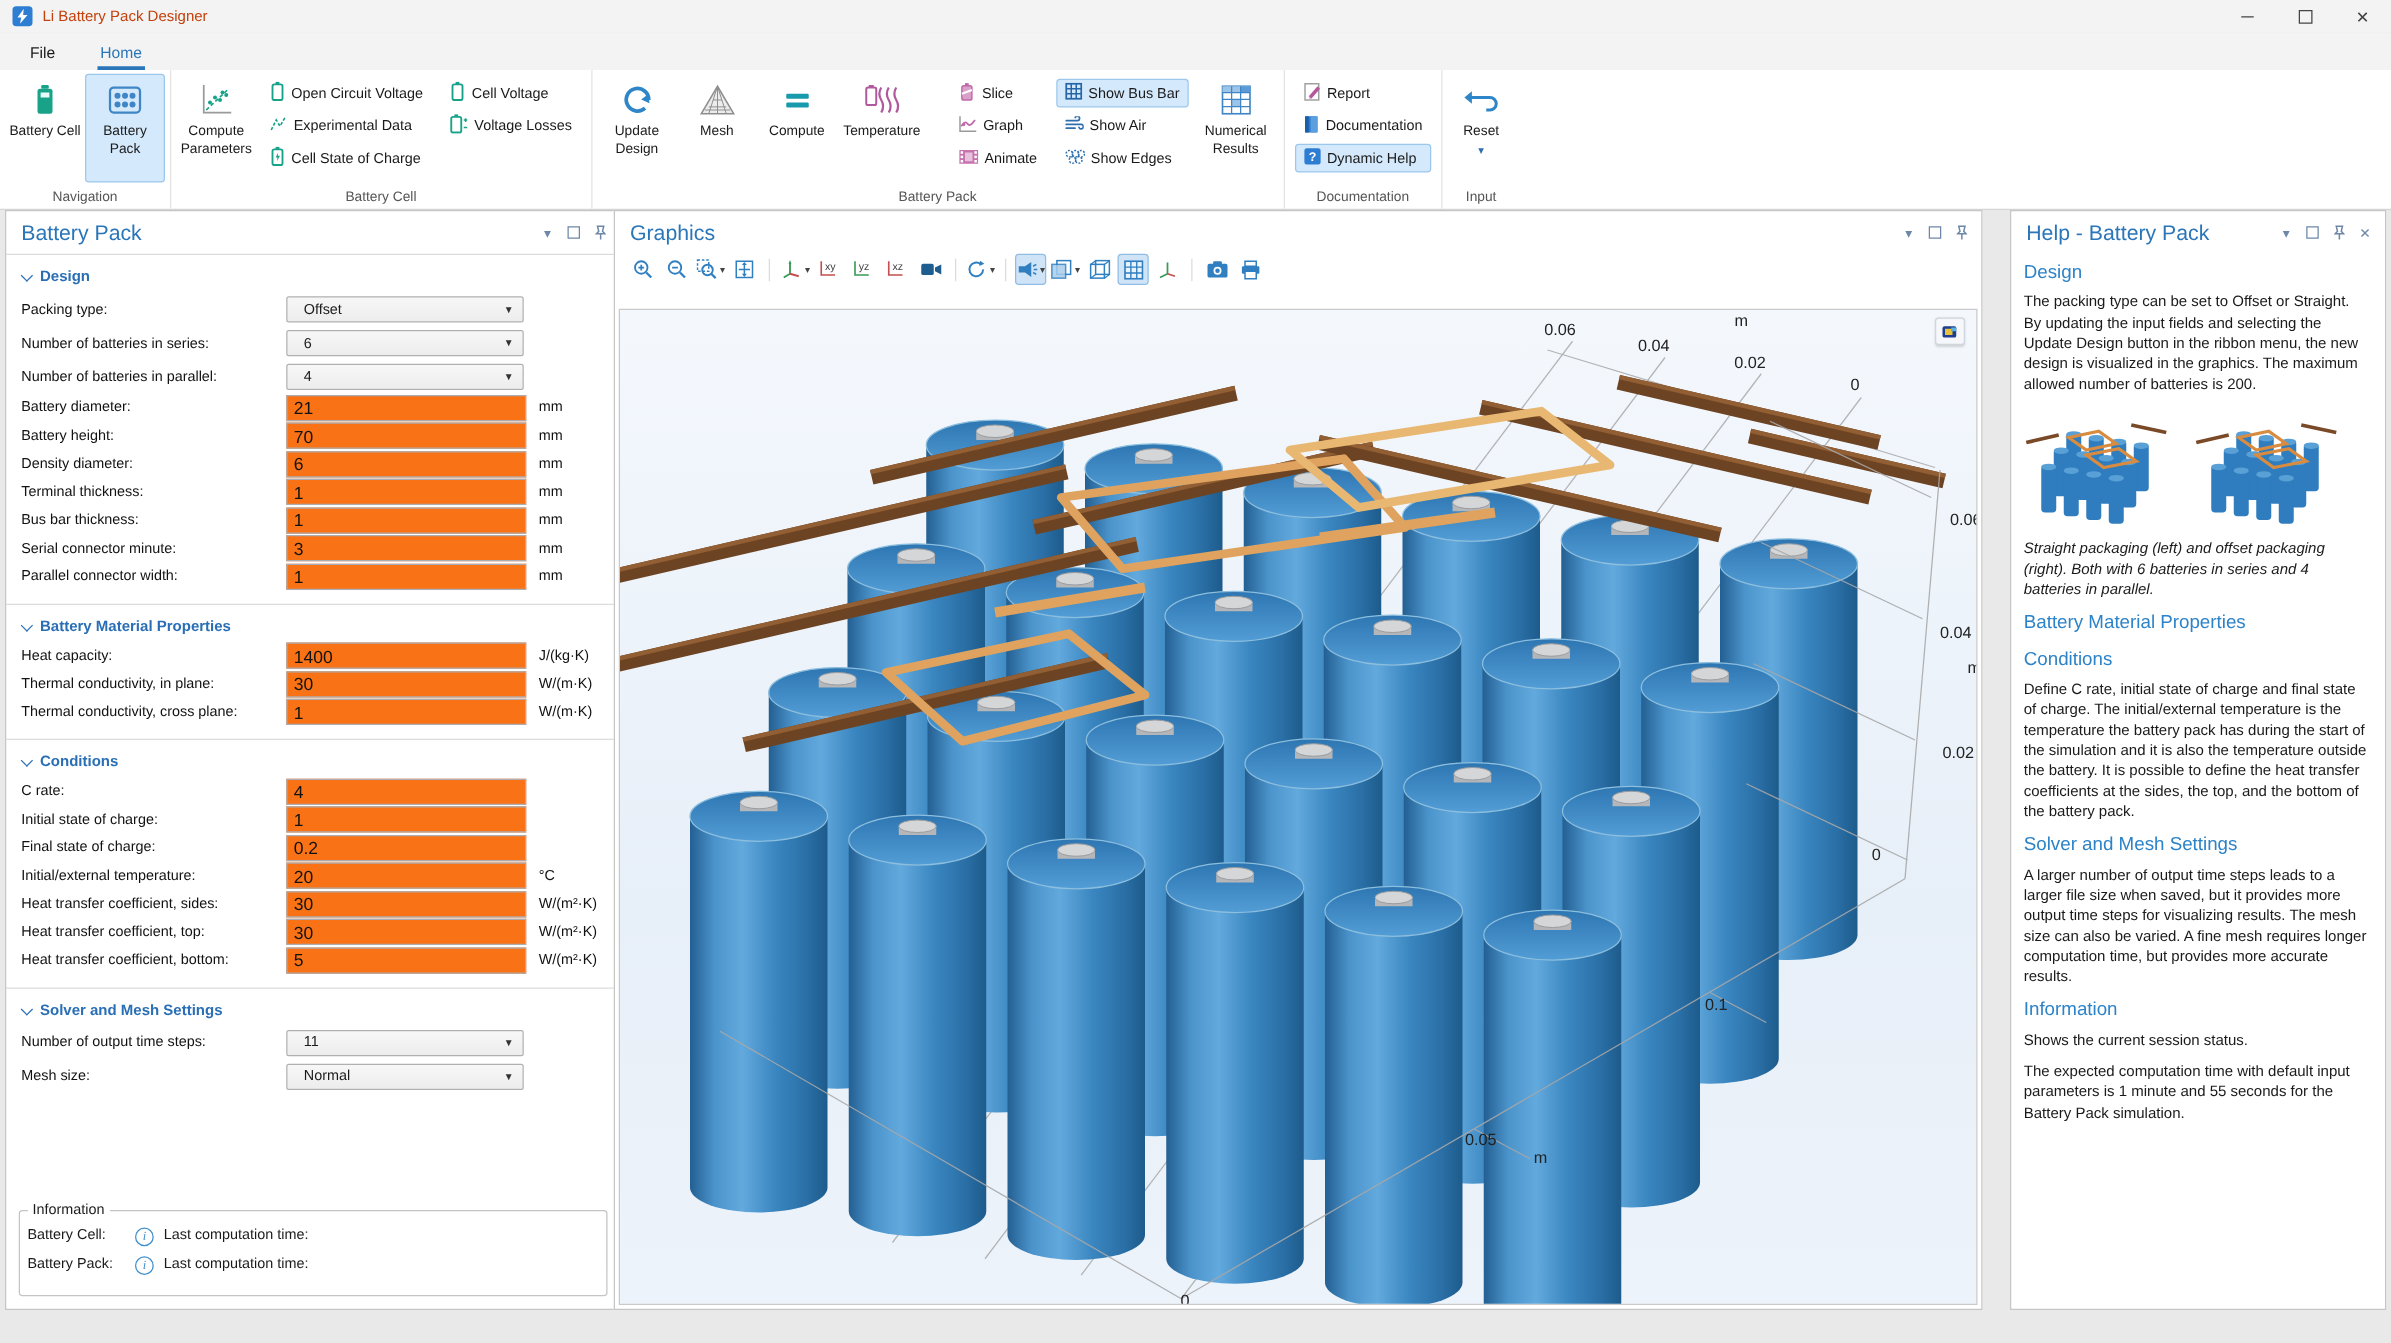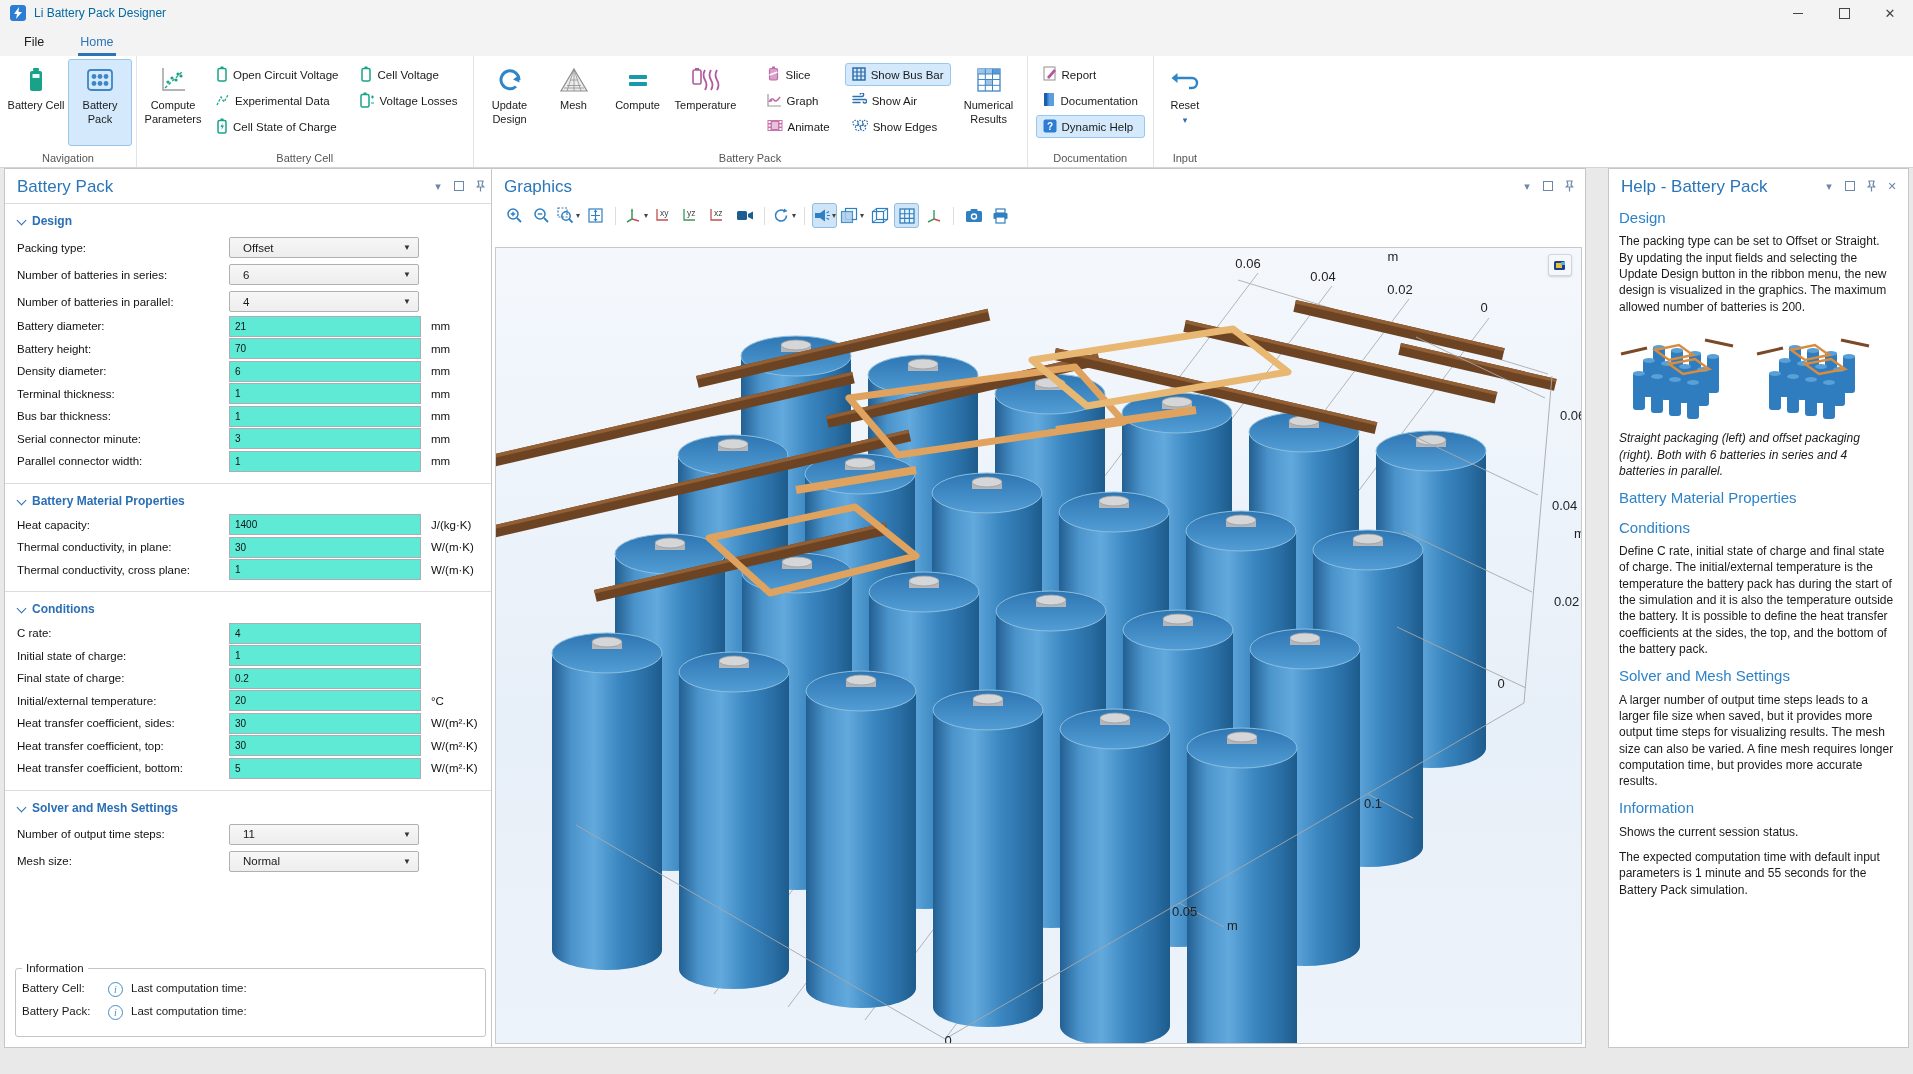--- a/index.html
+++ b/index.html
@@ -1,20 +1,20 @@
 <!DOCTYPE html>
 <html><head>
 <meta charset="utf-8">
 <style>
   html,body{margin:0;padding:0;}
   body{width:1913px;height:1074px;background:#e9e9e9;font-family:"Liberation Sans",sans-serif;overflow:hidden;position:relative;color:#1a1a1a;}
   
   .titlebar{position:absolute;left:0;top:0;width:100%;height:26px;background:#f3f3f3;display:flex;align-items:center;}
   .appicon{width:16px;height:16px;border-radius:3px;background:#2d7dd2;margin:0 8px 0 10px;display:flex;align-items:center;justify-content:center;}
-  .apptitle{font-size:12px;color:#0369a1;}
+  .apptitle{font-size:12px;color:#c2410c;}
   .wincontrols{margin-left:auto;display:flex;height:100%;}
   .winbtn{width:46px;height:26px;display:flex;align-items:center;justify-content:center;color:#444;font-size:13px;}
   .minglyph{width:10px;height:1px;background:#444;display:inline-block;}
   .maxglyph{width:9px;height:9px;border:1px solid #444;display:inline-block;}
   
   .menubar{position:absolute;left:0;top:26px;width:100%;height:30px;background:#f3f3f3;display:flex;align-items:flex-end;text-align:center;}
   .mtab{font-size:12.5px;padding:6px 12px 7px;margin-left:12px;color:#1a1a1a;position:relative;}
   .mtab.active{color:#2a76b8;}
   .mtab.active::after{content:"";position:absolute;left:10px;right:10px;bottom:0;height:3px;background:#2a76b8;}
   
@@ -40,21 +40,21 @@
   
   #settings{left:4px;width:493px;}
   .hdivider{height:1px;background:#dcdcdc;margin:6px 0 0;}
   .sec-h{display:flex;align-items:center;gap:7px;margin:10px 10px 6px 12px;color:#2a6fb5;font-weight:bold;font-size:12px;}
   .chev{width:8px;height:8px;position:relative;}
   .chev::before{content:"";position:absolute;left:1px;top:0;width:6px;height:6px;border-right:1.6px solid #2a6fb5;border-bottom:1.6px solid #2a6fb5;transform:rotate(45deg);}
   .frow{display:grid;grid-template-columns:212px 192px auto;align-items:center;height:22.5px;padding:0 0 0 12px;}
   .frow.dd{height:27px;}
   .flabel{font-size:11.5px;color:#111;}
   .funit{font-size:11.5px;color:#111;padding-left:10px;}
-  .tinput{height:17px;border:1px solid #abadb3;background:#5eead4;font-size:10px;font-family:"Liberation Sans",sans-serif;padding:1px 5px;width:180px;color:#111;}
+  .tinput{height:17px;border:1px solid #abadb3;background:#f97316;font-size:14px;font-family:"Liberation Sans",sans-serif;padding:1px 5px;width:180px;color:#111;}
   .dropdown{height:21px;width:190px;border:1px solid #b0b0b0;background:linear-gradient(#f7f7f7,#ededed);display:flex;align-items:center;justify-content:space-between;padding:0 7px 0 13px;font-size:11.5px;box-sizing:border-box;border-radius:2px;}
   .dd-arrow{font-size:8px;color:#333;}
   .infobox{position:absolute;left:8px;right:8px;bottom:10px;border:1px solid #c4c4c4;border-radius:3px;padding:8px 8px 8px 6px;}
   .infobox legend{font-size:11.5px;padding:0 4px;color:#1a1a1a;}
   .inforow{display:flex;gap:8px;height:23px;font-size:11.5px;}
   .inforow .ilabel{width:78px;}
   .iicon{width:13px;height:13px;border:1px solid #3f8ecb;border-radius:50%;color:#3f8ecb;font-family:"Liberation Serif",serif;font-style:italic;font-size:10px;display:flex;align-items:center;justify-content:center;}
   
   #graphics{left:491px;width:1095px;}
   .gtoolbar{display:flex;align-items:center;gap:2px;padding:6px 8px 4px 10px;}

